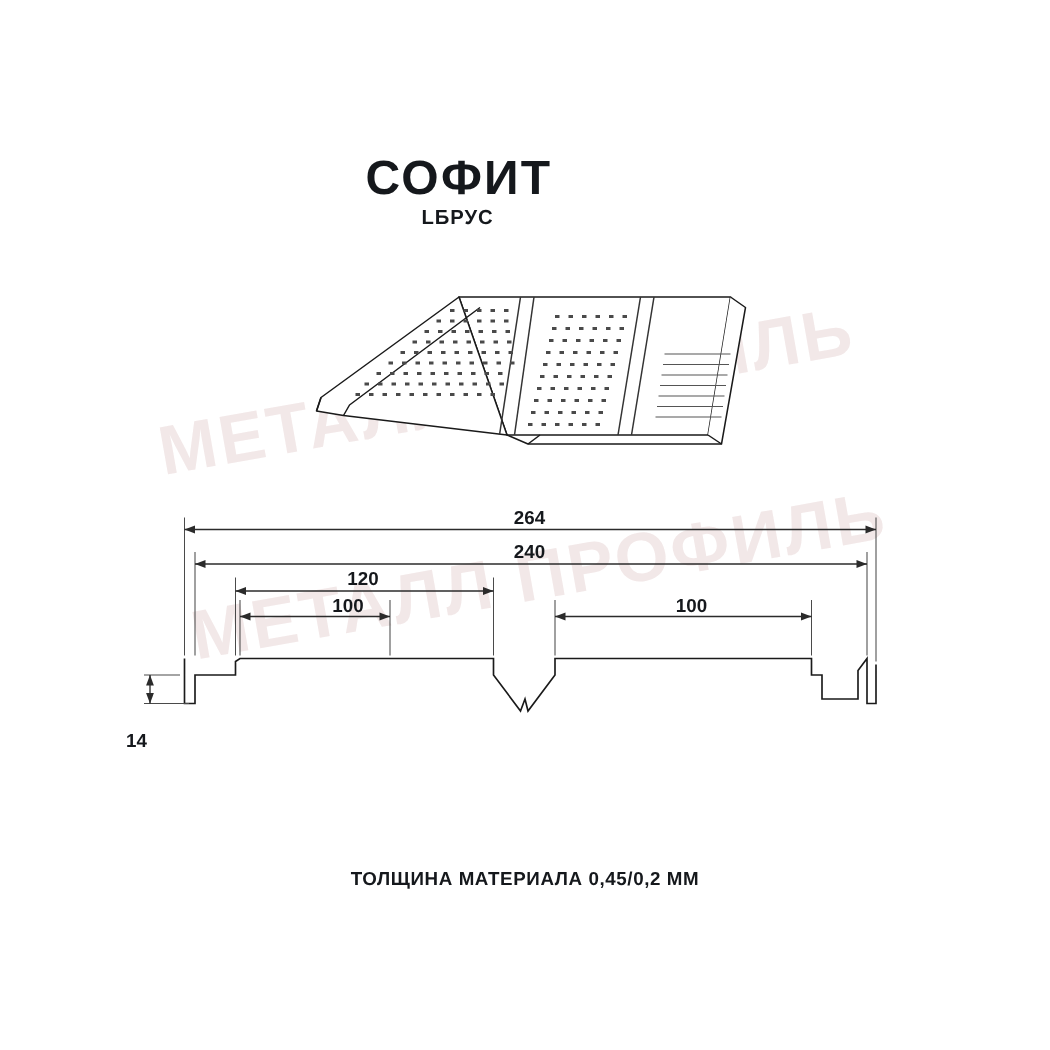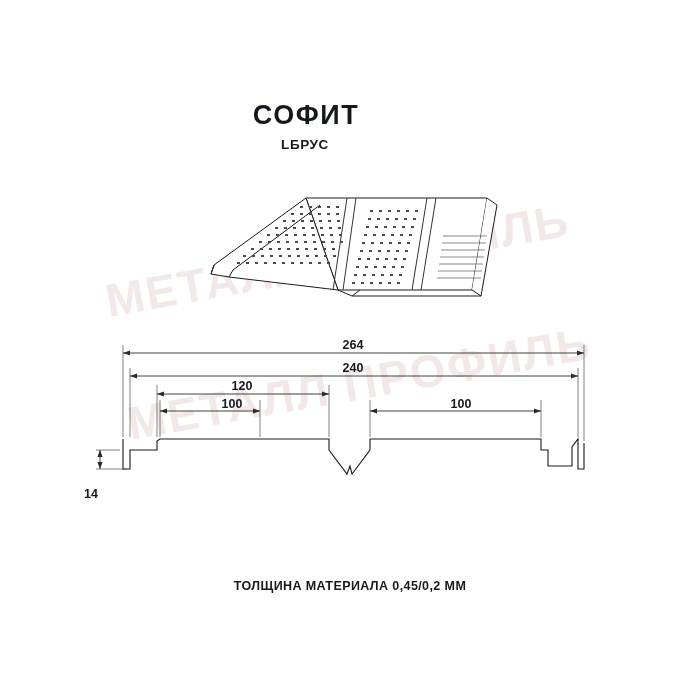--- a/index.html
+++ b/index.html
@@ -20,21 +20,21 @@
     inset: 0;
     width: 700px;
     height: 700px;
   }
   .title {
     position: absolute;
     top: 100px;
     left: 0;
     width: 612px;
     text-align: center;
-    font-size: 27px;
+    font-size: 32px;
     font-weight: bold;
     letter-spacing: 1.5px;
     color: #15181c;
   }
   .subtitle {
     position: absolute;
     top: 137px;
     left: 0;
     width: 610px;
     text-align: center;

